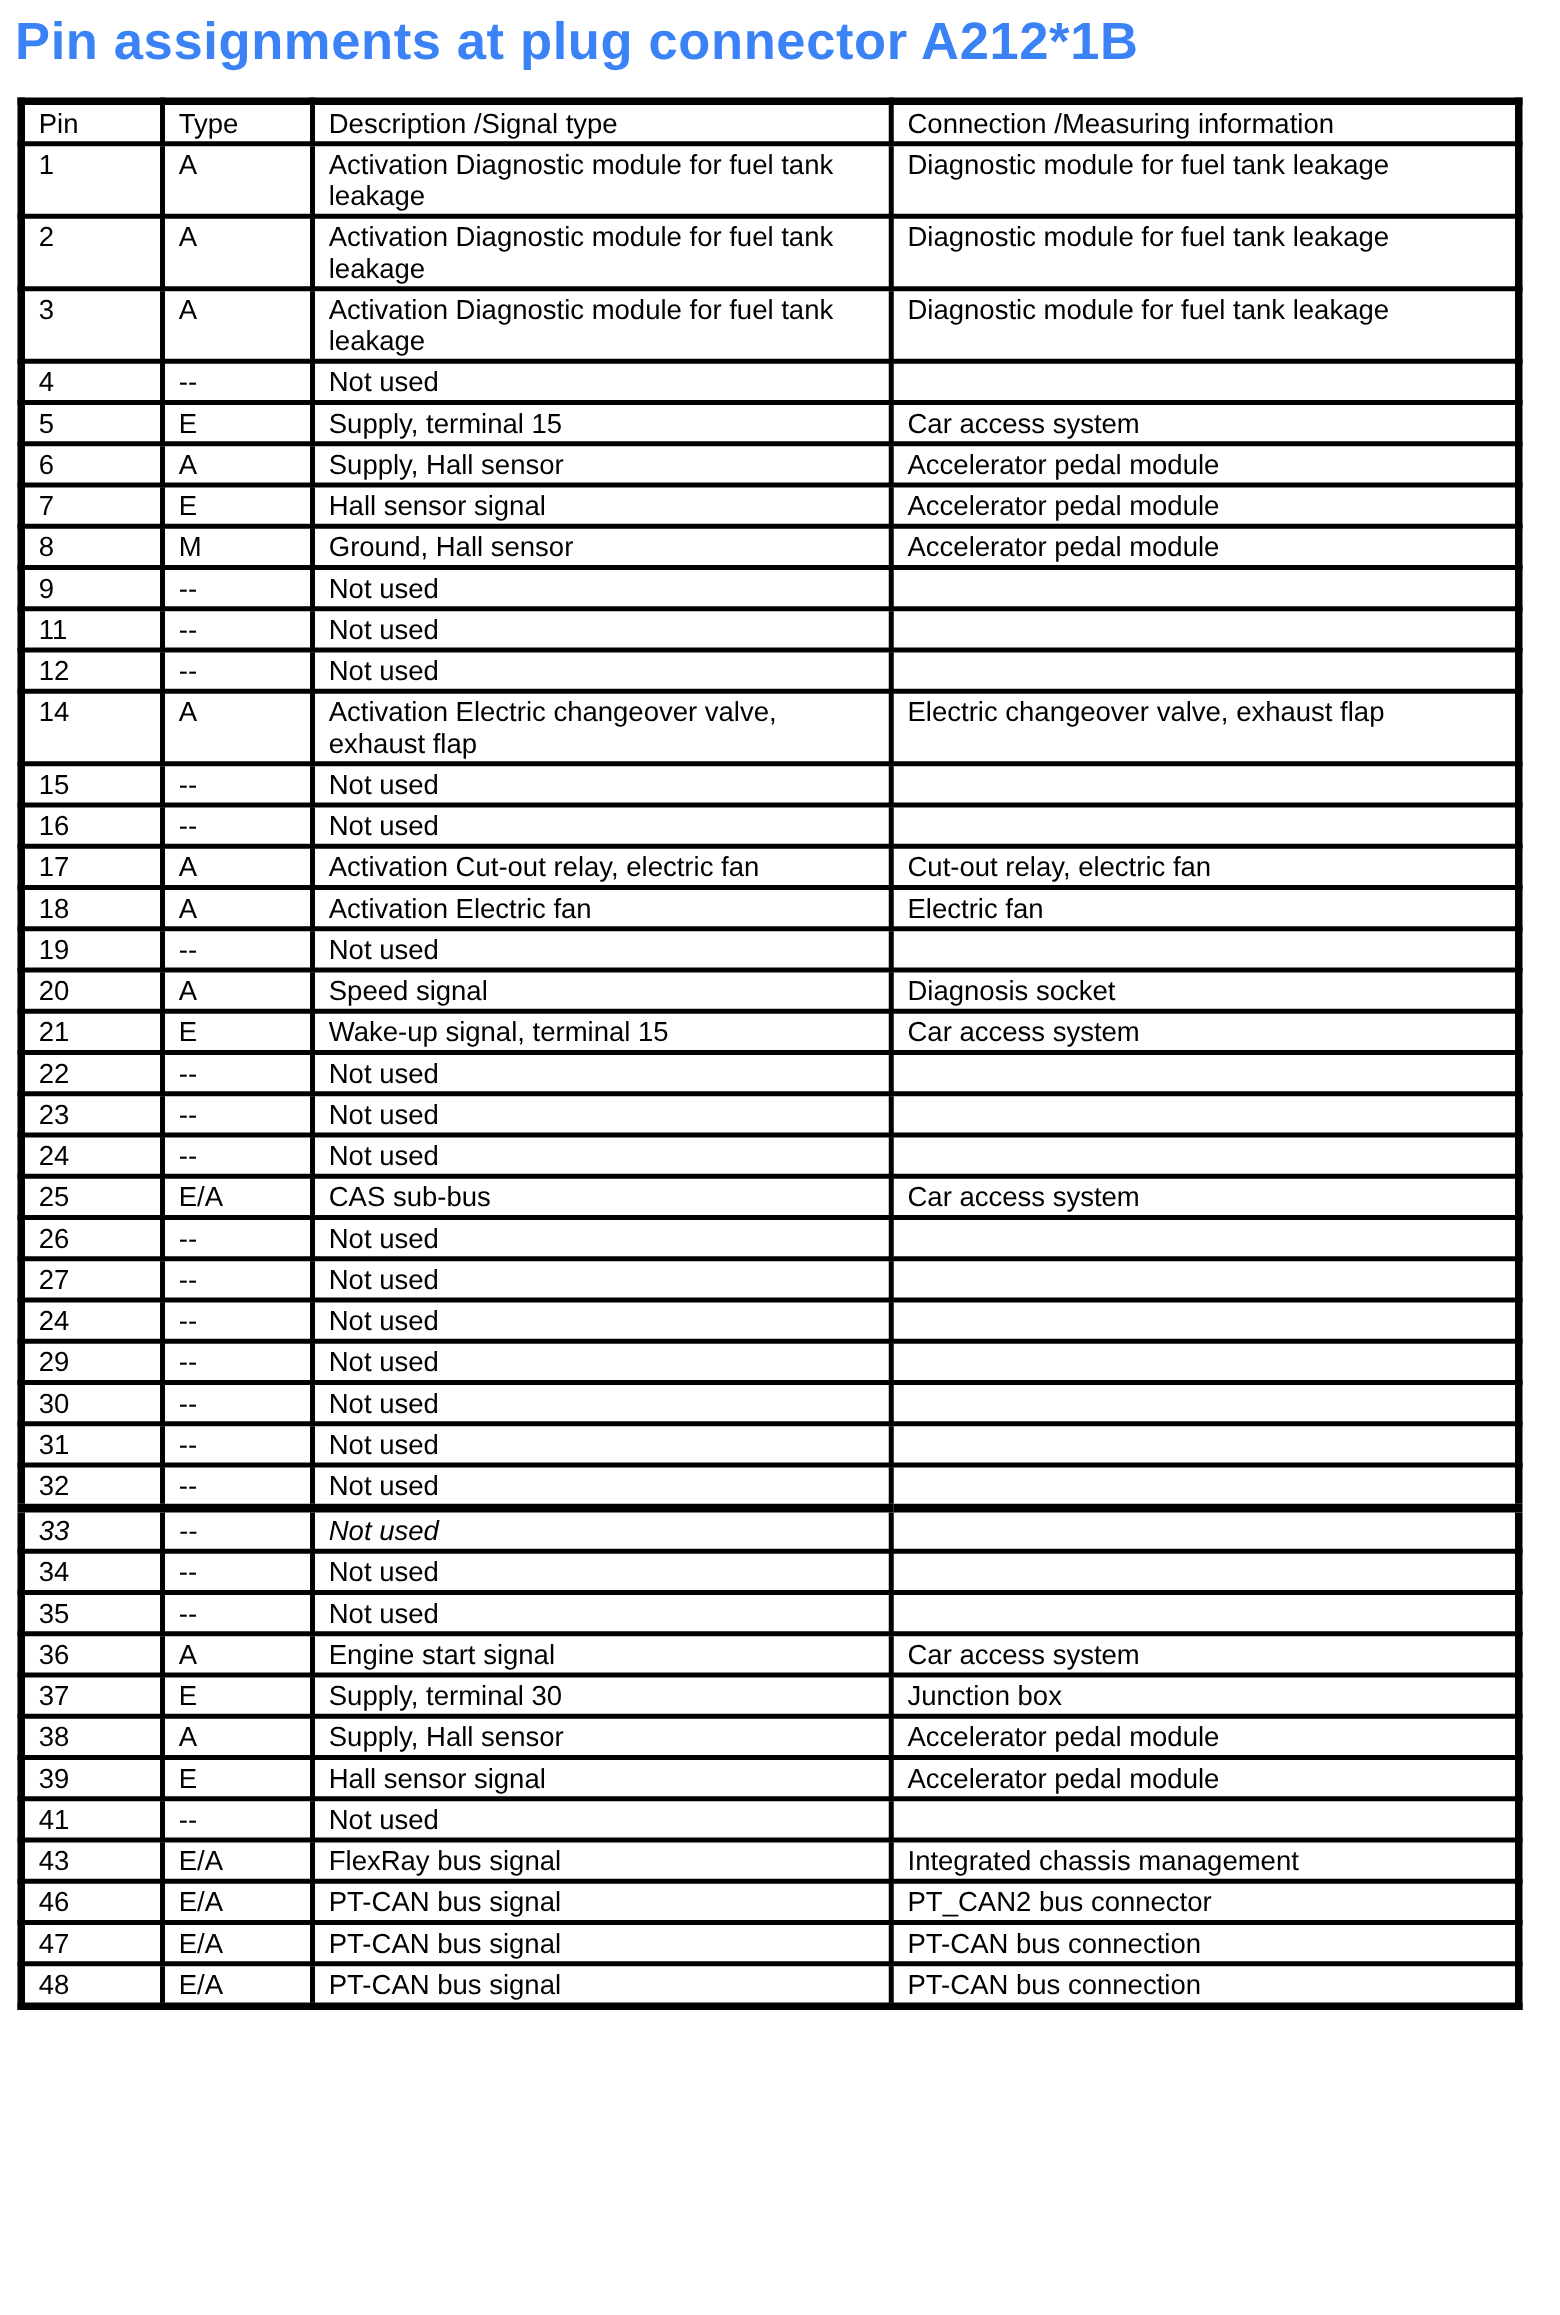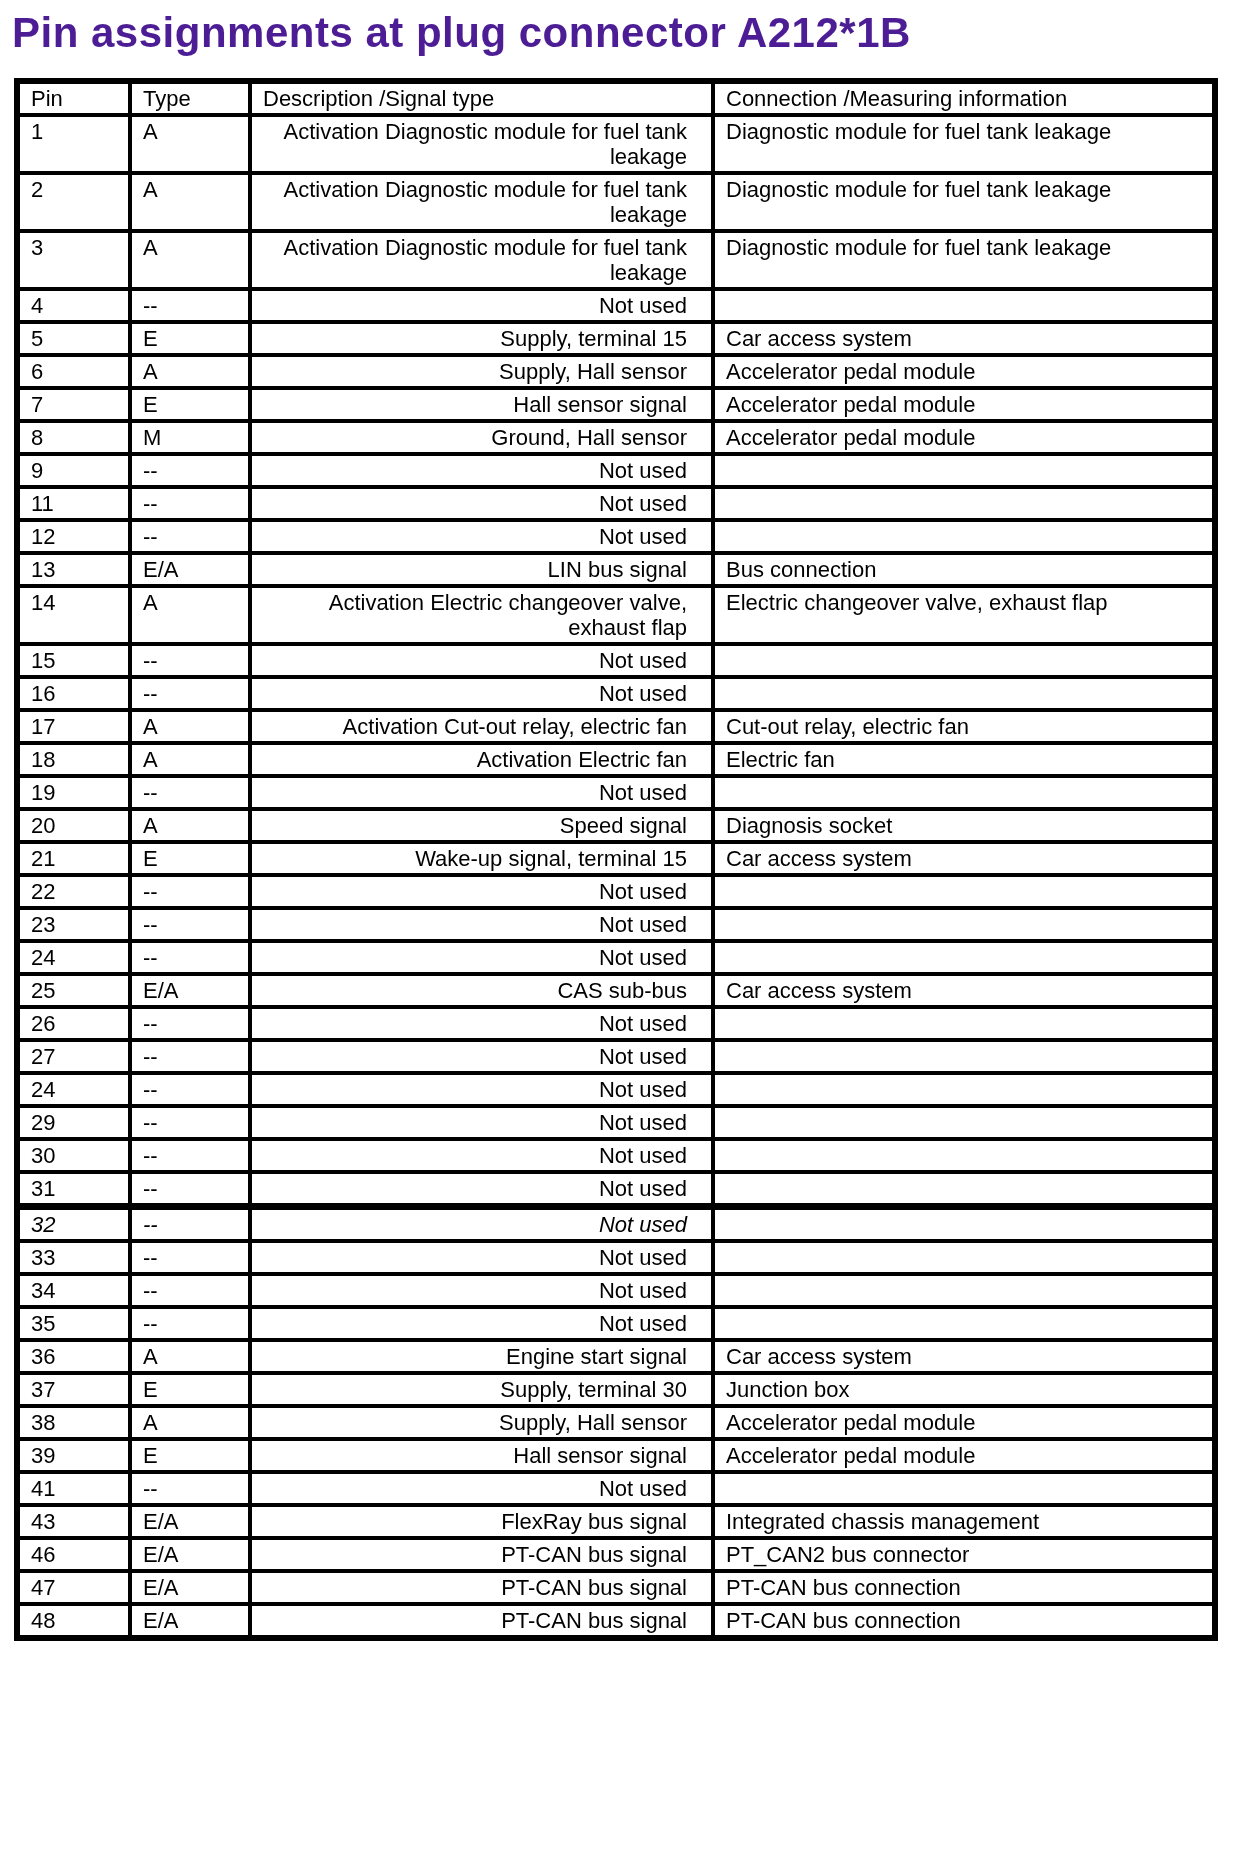--- a/index.html
+++ b/index.html
@@ -16,21 +16,21 @@
     background: #ffffff;
     overflow: hidden;
     box-sizing: border-box;
   }
   h1.doc-title {
     margin: 10px 0 0 12px;
     font-size: 42px;
     font-weight: bold;
     letter-spacing: 0.5px;
     line-height: 1.1;
-    color: #4c1d95;
+    color: #3b82f6;
   }
   table.pin-table {
     border-collapse: collapse;
     table-layout: fixed;
     width: 1198px;
     margin: 22px 0 0 14px;
     border: 6px solid #000000;
   }
   col.col-pin  { width: 113px; }
   col.col-type { width: 120px; }
@@ -41,21 +41,21 @@
     font-size: 22px;
     line-height: 25px;
     font-weight: normal;
     text-align: left;
     vertical-align: top;
     padding: 2px 8px 2px 11px;
     overflow: hidden;
     white-space: normal;
     word-wrap: break-word;
   }
-  .pin-table td.cell-description { padding-right: 24px; text-align: right; }
+  .pin-table td.cell-description { padding-right: 24px; }
   
   .pin-table tbody tr:nth-child(31) td { border-top-width: 7px; font-style: italic; }
 </style>
 </head>
 <body>
 
 <div class="page">
 
   <h1 class="doc-title">Pin assignments at plug connector A212*1B</h1>
 
@@ -135,26 +135,20 @@
           <td class="cell-description">Not used</td>
           <td class="cell-connection">&nbsp;</td>
         </tr>
         <tr>
           <td class="cell-pin">12</td>
           <td class="cell-type">--</td>
           <td class="cell-description">Not used</td>
           <td class="cell-connection">&nbsp;</td>
         </tr>
         <tr>
-          <td class="cell-pin">13</td>
-          <td class="cell-type">E/A</td>
-          <td class="cell-description">LIN bus signal</td>
-          <td class="cell-connection">Bus connection</td>
-        </tr>
-        <tr>
           <td class="cell-pin">14</td>
           <td class="cell-type">A</td>
           <td class="cell-description">Activation Electric changeover valve, exhaust flap</td>
           <td class="cell-connection">Electric changeover valve, exhaust flap</td>
         </tr>
         <tr>
           <td class="cell-pin">15</td>
           <td class="cell-type">--</td>
           <td class="cell-description">Not used</td>
           <td class="cell-connection">&nbsp;</td>

